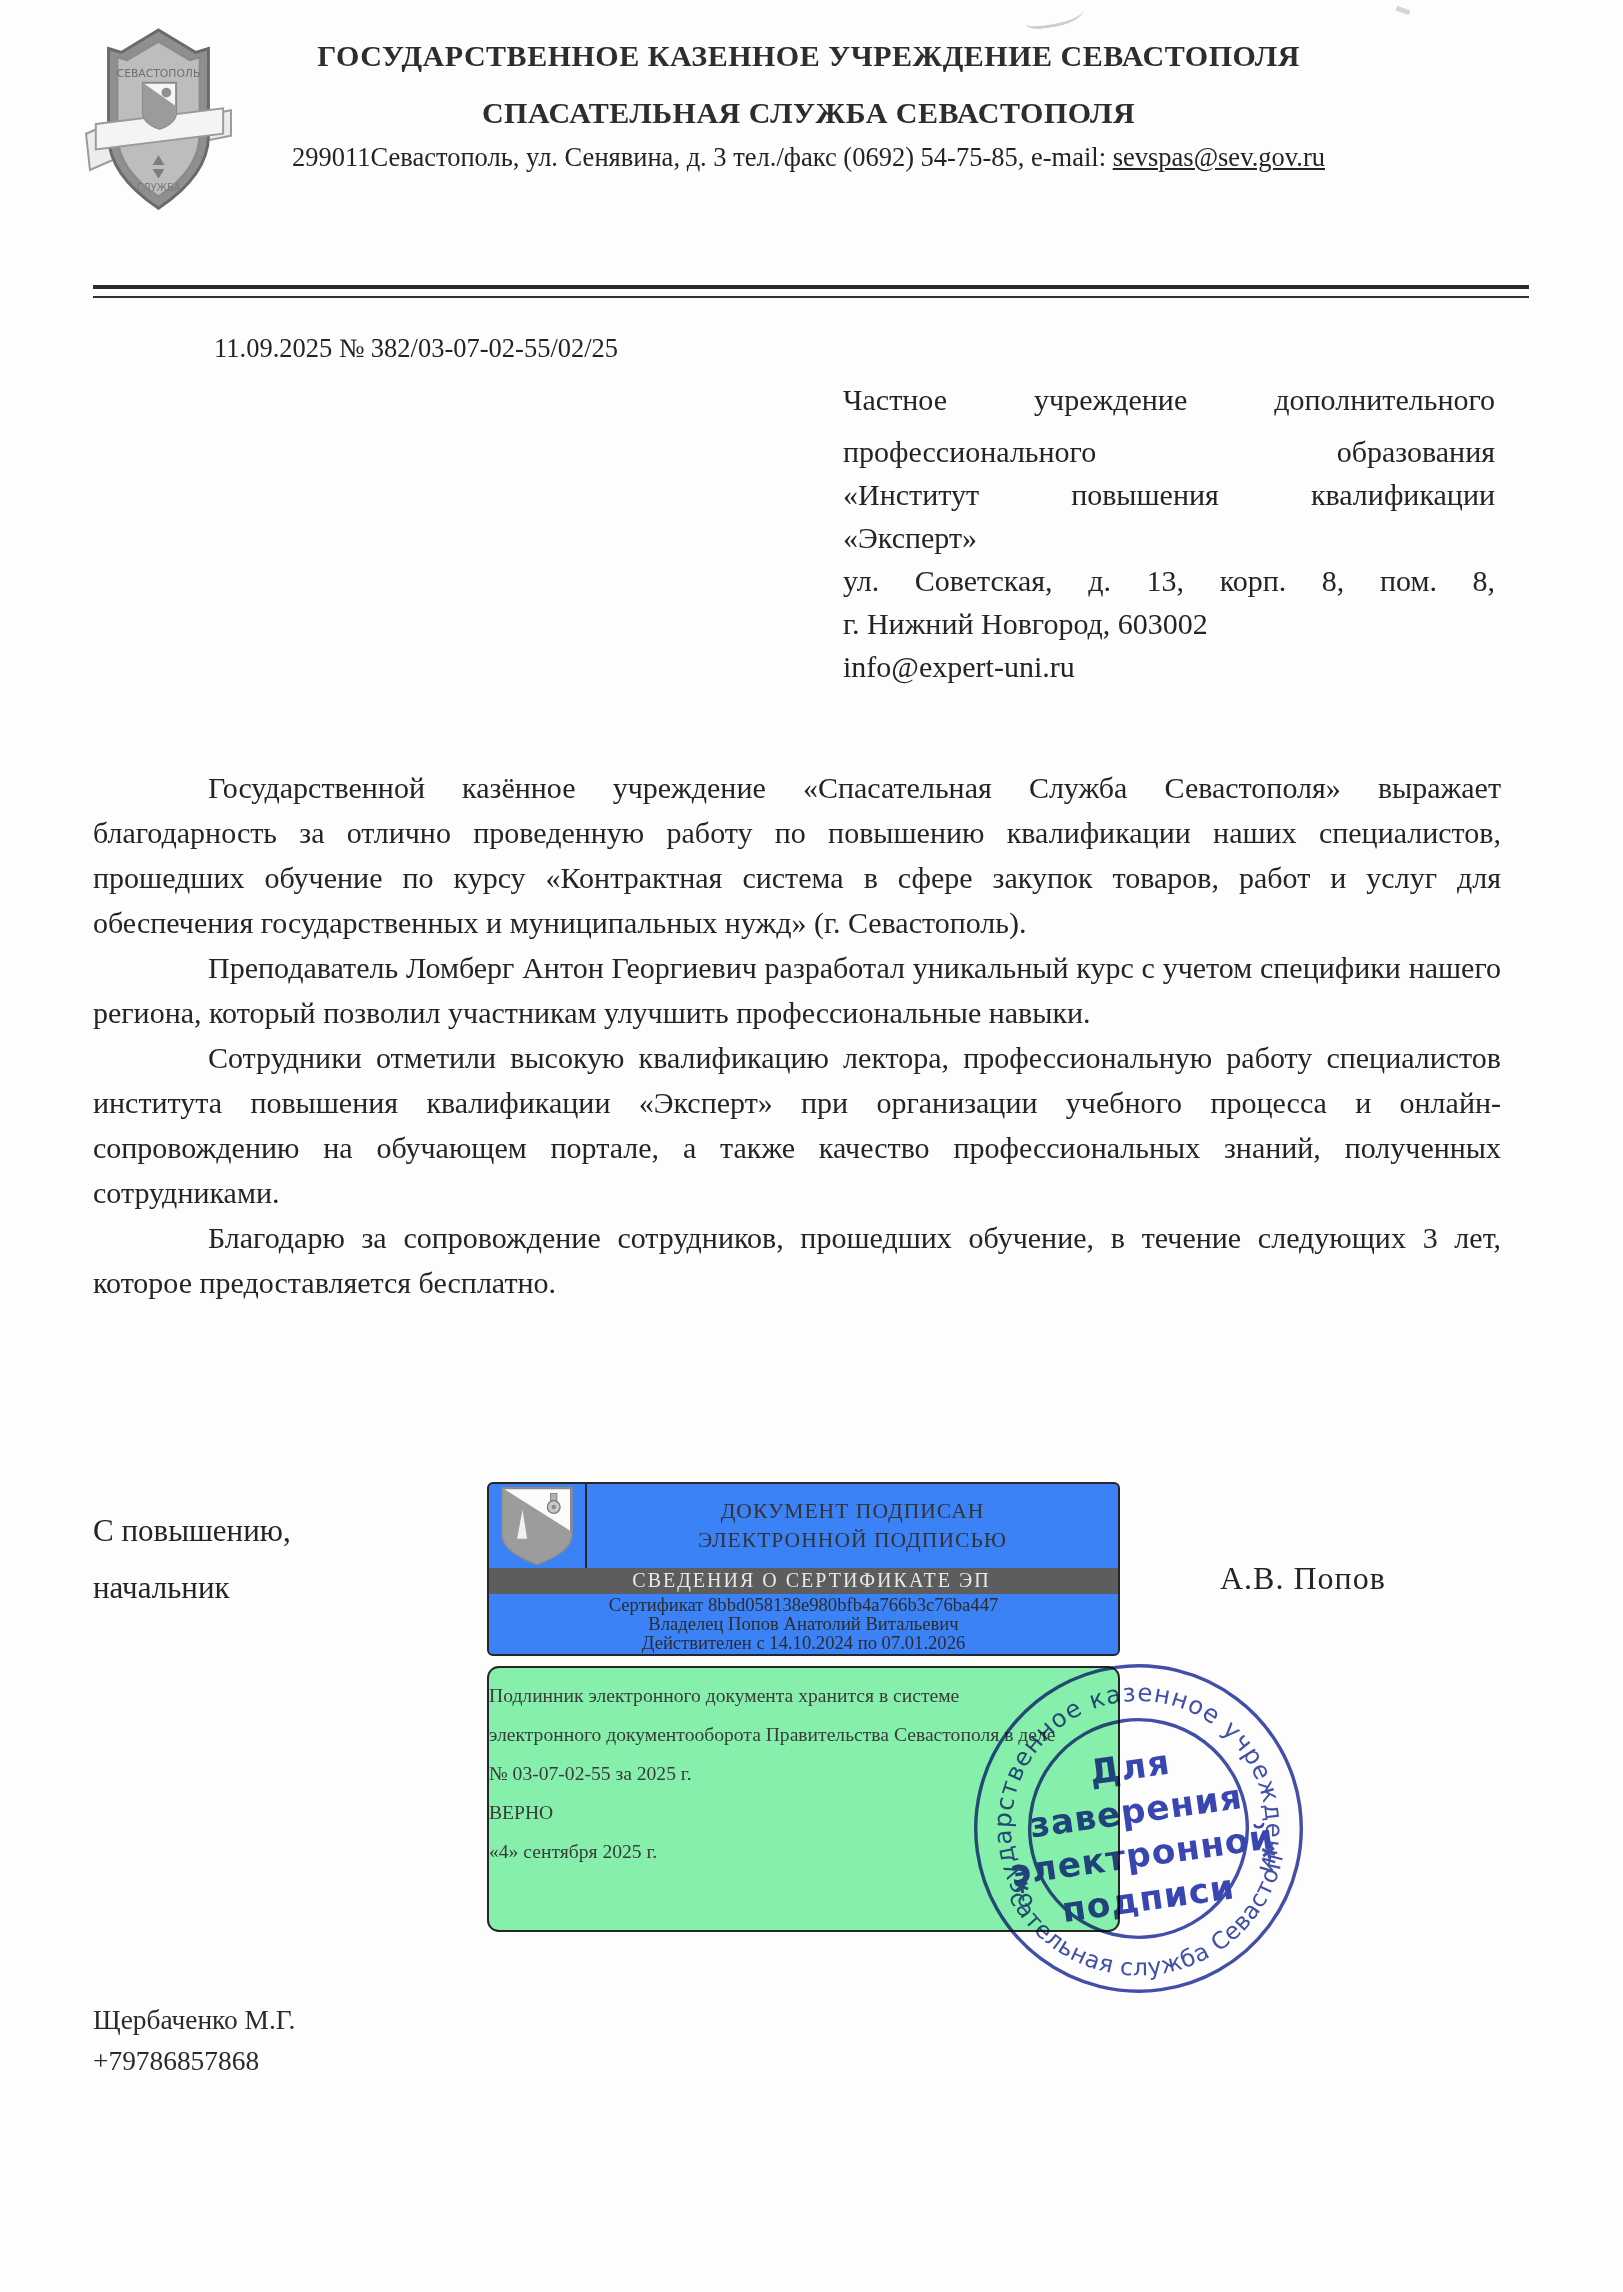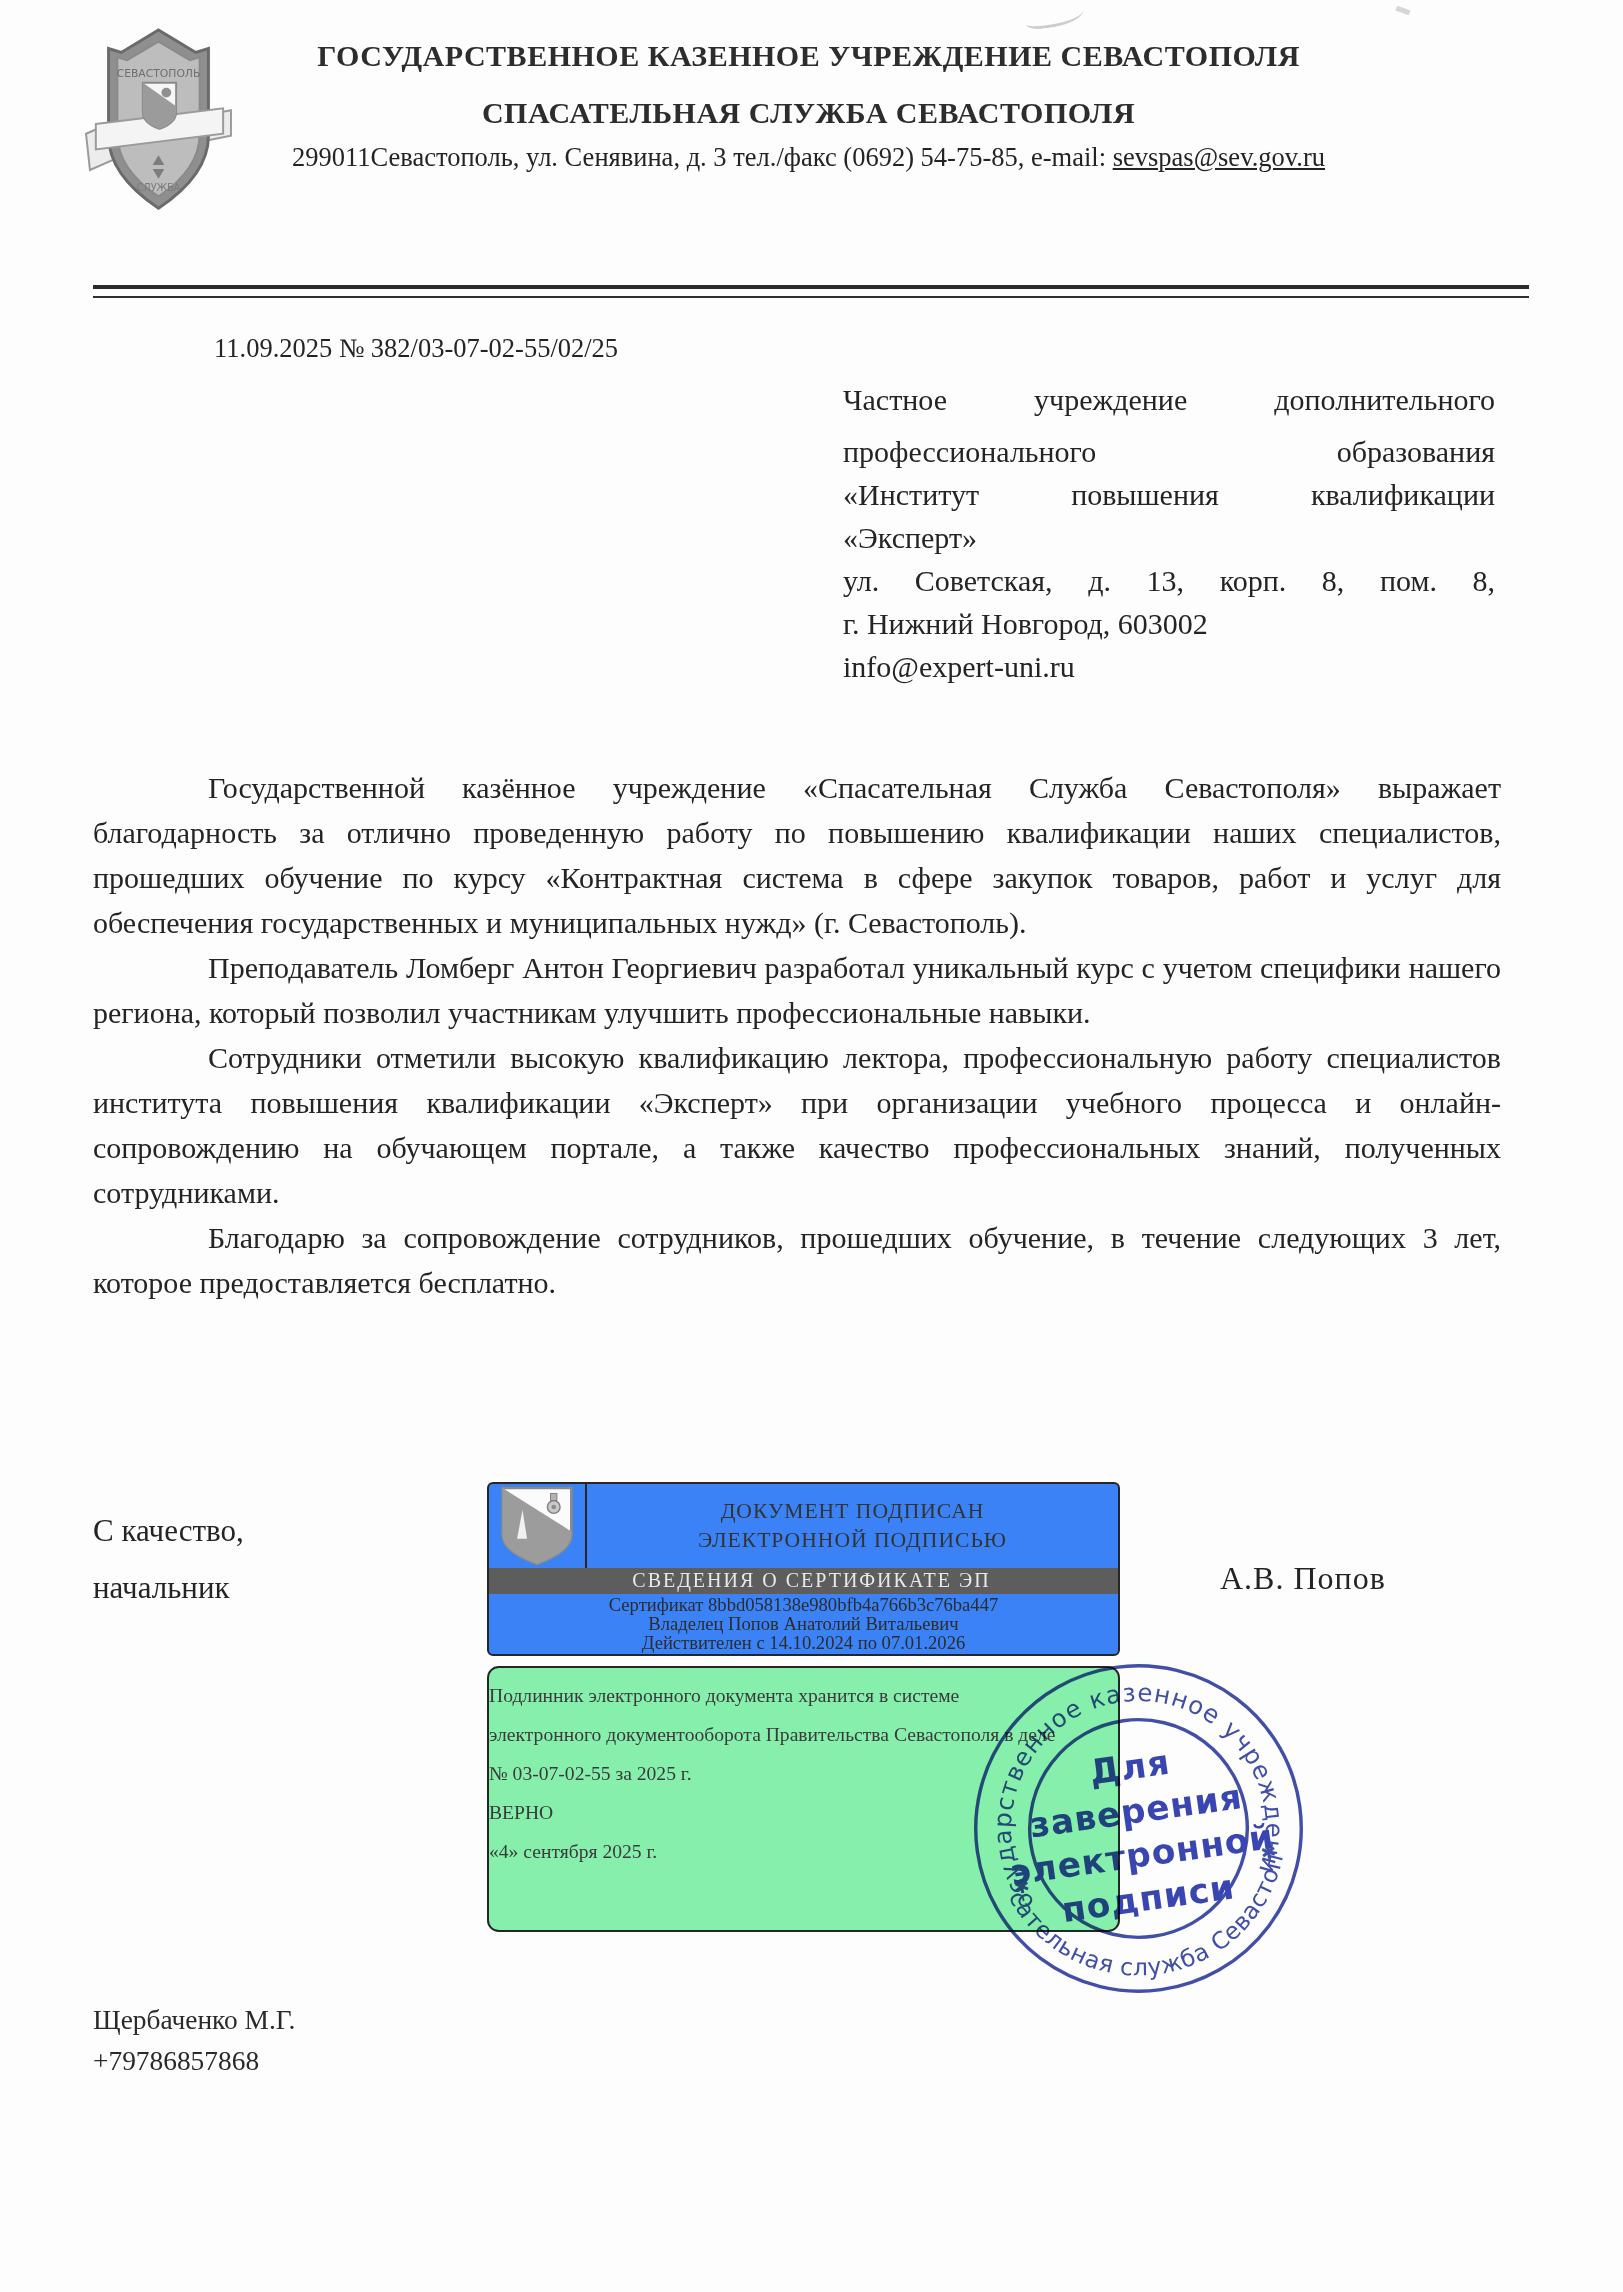--- a/index.html
+++ b/index.html
@@ -96,21 +96,21 @@
   </div>
 
   <div class="bodytext">
     <p>Государственной казённое учреждение «Спасательная Служба Севастополя» выражает благодарность за отлично проведенную работу по повышению квалификации наших специалистов, прошедших обучение по курсу «Контрактная система в сфере закупок товаров, работ и услуг для обеспечения государственных и муниципальных нужд» (г. Севастополь).</p>
     <p>Преподаватель Ломберг Антон Георгиевич разработал уникальный курс с учетом специфики нашего региона, который позволил участникам улучшить профессиональные навыки.</p>
     <p>Сотрудники отметили высокую квалификацию лектора, профессиональную работу специалистов института повышения квалификации «Эксперт» при организации учебного процесса и онлайн-сопровождению на обучающем портале, а также качество профессиональных знаний, полученных сотрудниками.</p>
     <p>Благодарю за сопровождение сотрудников, прошедших обучение, в течение следующих 3 лет, которое предоставляется бесплатно.</p>
   </div>
 
   <div class="closing">
-    <div>С качество,</div>
+    <div>С повышению,</div>
     <div>начальник</div>
   </div>
 
   <div class="signer">А.В. Попов</div>
 
   <div class="signbox">
     <div class="box1">
       <div class="box1-row">
         <div class="crest-cell">
           <svg viewBox="0 0 84 92" width="76" height="84">

